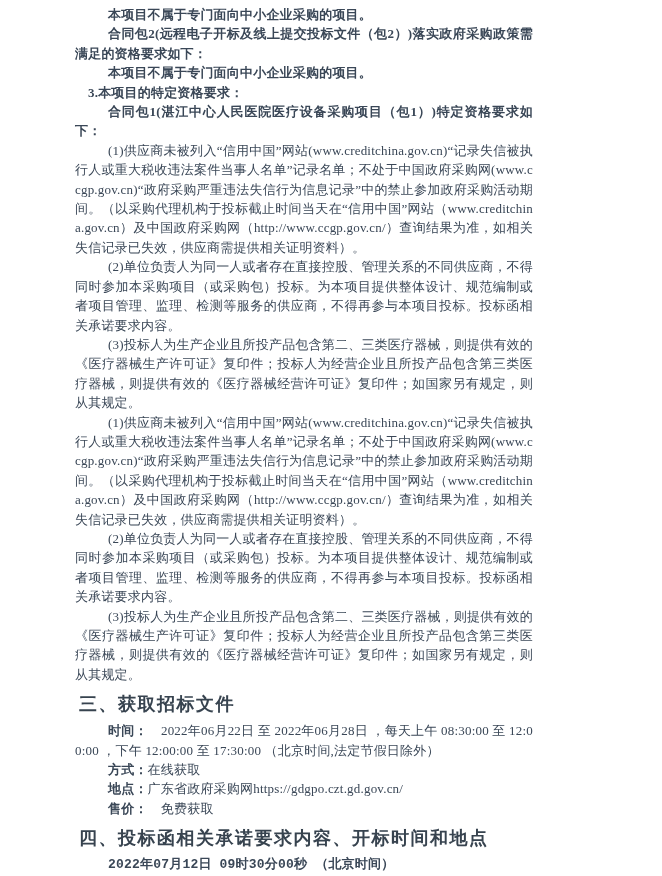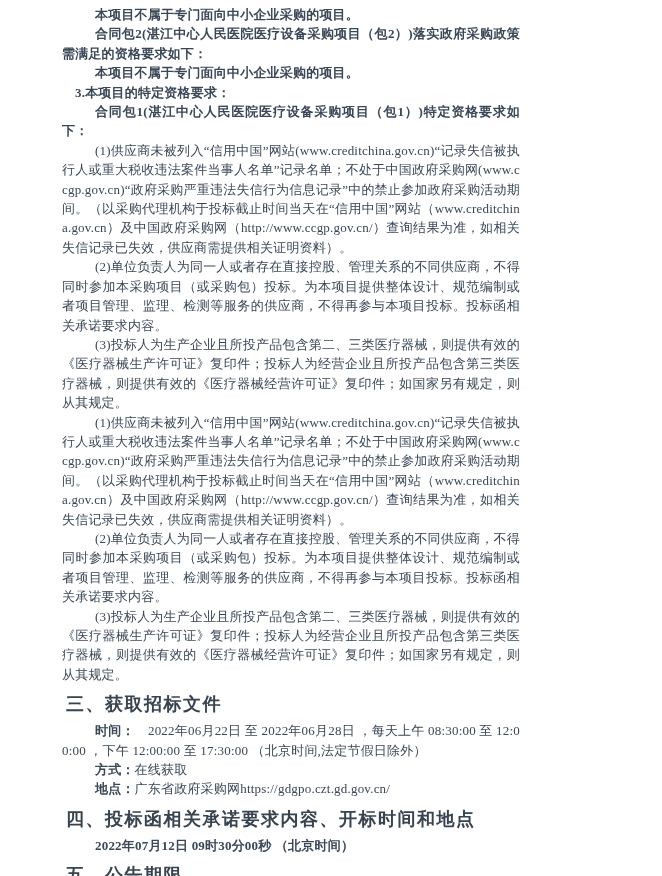--- a/index.html
+++ b/index.html
@@ -6,20 +6,21 @@
   .page {
     position: relative;
     width: 582px;
     height: 876px;
     box-sizing: border-box;
     padding: 5px 62px 0 62px;
     background: #ffffff;
     overflow: hidden;
     font-family: "Liberation Serif", "DejaVu Serif", serif;
     color: #3a4757;
+    margin-left: 13px;
   }
   .para {
     margin: 0;
     font-size: 13px;
     line-height: 19.4px;
     text-align: justify;
     word-break: break-all;
     letter-spacing: 0.2px;
   }
   .indent2 { text-indent: 33px; }
@@ -28,45 +29,46 @@
   h2.sec {
     margin: 9px 0 6px 0;
     font-size: 18px;
     font-weight: bold;
     line-height: 22px;
     letter-spacing: 1.5px;
     text-indent: 4px;
     color: #37434f;
   }
   .lbl { font-weight: bold; }
-  .boldline { font-weight: bold; }
+  .boldline { font-weight: bold; font-family: Liberation Mono, monospace; }
 </style>
 </head>
 <body>
 
 <div class="page">
 
   <p class="para indent2 bold">本项目不属于专门面向中小企业采购的项目。</p>
-  <p class="para indent2 bold">合同包2(湛江中心人民医院医疗设备采购项目（包2）)落实政府采购政策需满足的资格要求如下：</p>
+  <p class="para indent2 bold">合同包2(远程电子开标及线上提交投标文件（包2）)落实政府采购政策需满足的资格要求如下：</p>
   <p class="para indent2 bold">本项目不属于专门面向中小企业采购的项目。</p>
   <p class="para indent1 bold">3.本项目的特定资格要求：</p>
 
   <p class="para indent2 bold">合同包1(湛江中心人民医院医疗设备采购项目（包1）)特定资格要求如下：</p>
   <p class="para indent2">(1)供应商未被列入“信用中国”网站(www.creditchina.gov.cn)“记录失信被执行人或重大税收违法案件当事人名单”记录名单；不处于中国政府采购网(www.ccgp.gov.cn)“政府采购严重违法失信行为信息记录”中的禁止参加政府采购活动期间。（以采购代理机构于投标截止时间当天在“信用中国”网站（www.creditchina.gov.cn）及中国政府采购网（http://www.ccgp.gov.cn/）查询结果为准，如相关失信记录已失效，供应商需提供相关证明资料）。</p>
   <p class="para indent2">(2)单位负责人为同一人或者存在直接控股、管理关系的不同供应商，不得同时参加本采购项目（或采购包）投标。为本项目提供整体设计、规范编制或者项目管理、监理、检测等服务的供应商，不得再参与本项目投标。投标函相关承诺要求内容。</p>
   <p class="para indent2">(3)投标人为生产企业且所投产品包含第二、三类医疗器械，则提供有效的《医疗器械生产许可证》复印件；投标人为经营企业且所投产品包含第三类医疗器械，则提供有效的《医疗器械经营许可证》复印件；如国家另有规定，则从其规定。</p>
 
   <p class="para indent2">(1)供应商未被列入“信用中国”网站(www.creditchina.gov.cn)“记录失信被执行人或重大税收违法案件当事人名单”记录名单；不处于中国政府采购网(www.ccgp.gov.cn)“政府采购严重违法失信行为信息记录”中的禁止参加政府采购活动期间。（以采购代理机构于投标截止时间当天在“信用中国”网站（www.creditchina.gov.cn）及中国政府采购网（http://www.ccgp.gov.cn/）查询结果为准，如相关失信记录已失效，供应商需提供相关证明资料）。</p>
   <p class="para indent2">(2)单位负责人为同一人或者存在直接控股、管理关系的不同供应商，不得同时参加本采购项目（或采购包）投标。为本项目提供整体设计、规范编制或者项目管理、监理、检测等服务的供应商，不得再参与本项目投标。投标函相关承诺要求内容。</p>
   <p class="para indent2">(3)投标人为生产企业且所投产品包含第二、三类医疗器械，则提供有效的《医疗器械生产许可证》复印件；投标人为经营企业且所投产品包含第三类医疗器械，则提供有效的《医疗器械经营许可证》复印件；如国家另有规定，则从其规定。</p>
 
   <h2 class="sec">三、获取招标文件</h2>
   <p class="para indent2"><span class="lbl">时间：</span><span>　2022年06月22日 至 2022年06月28日 ，每天上午 08:30:00 至 12:00:00 ，下午 12:00:00 至 17:30:00 （北京时间,法定节假日除外）</span></p>
   <p class="para indent2"><span class="lbl">方式：</span><span>在线获取</span></p>
   <p class="para indent2"><span class="lbl">地点：</span><span>广东省政府采购网https://gdgpo.czt.gd.gov.cn/</span></p>
+  <p class="para indent2"><span class="lbl">售价：</span><span>　免费获取</span></p>
 
   <h2 class="sec">四、投标函相关承诺要求内容、开标时间和地点</h2>
   <p class="para indent2 boldline">2022年07月12日  09时30分00秒  （北京时间）</p>
 
   <h2 class="sec">五、公告期限</h2>
   <p class="para indent2 boldline">自本公告发布之日起5个工作日。</p>
 
   <h2 class="sec">六、如国家另有规定</h2>
   <p class="para indent2">1.本项目采用电子系统进行招投标，请在投标前详细阅读供应商操作手册，手册获取网址：https://gdgpo.czt.gd.gov.cn/help/transaction/download.html。投标供应商在使用过程中遇到涉及系统使用的问题，</p>
 

